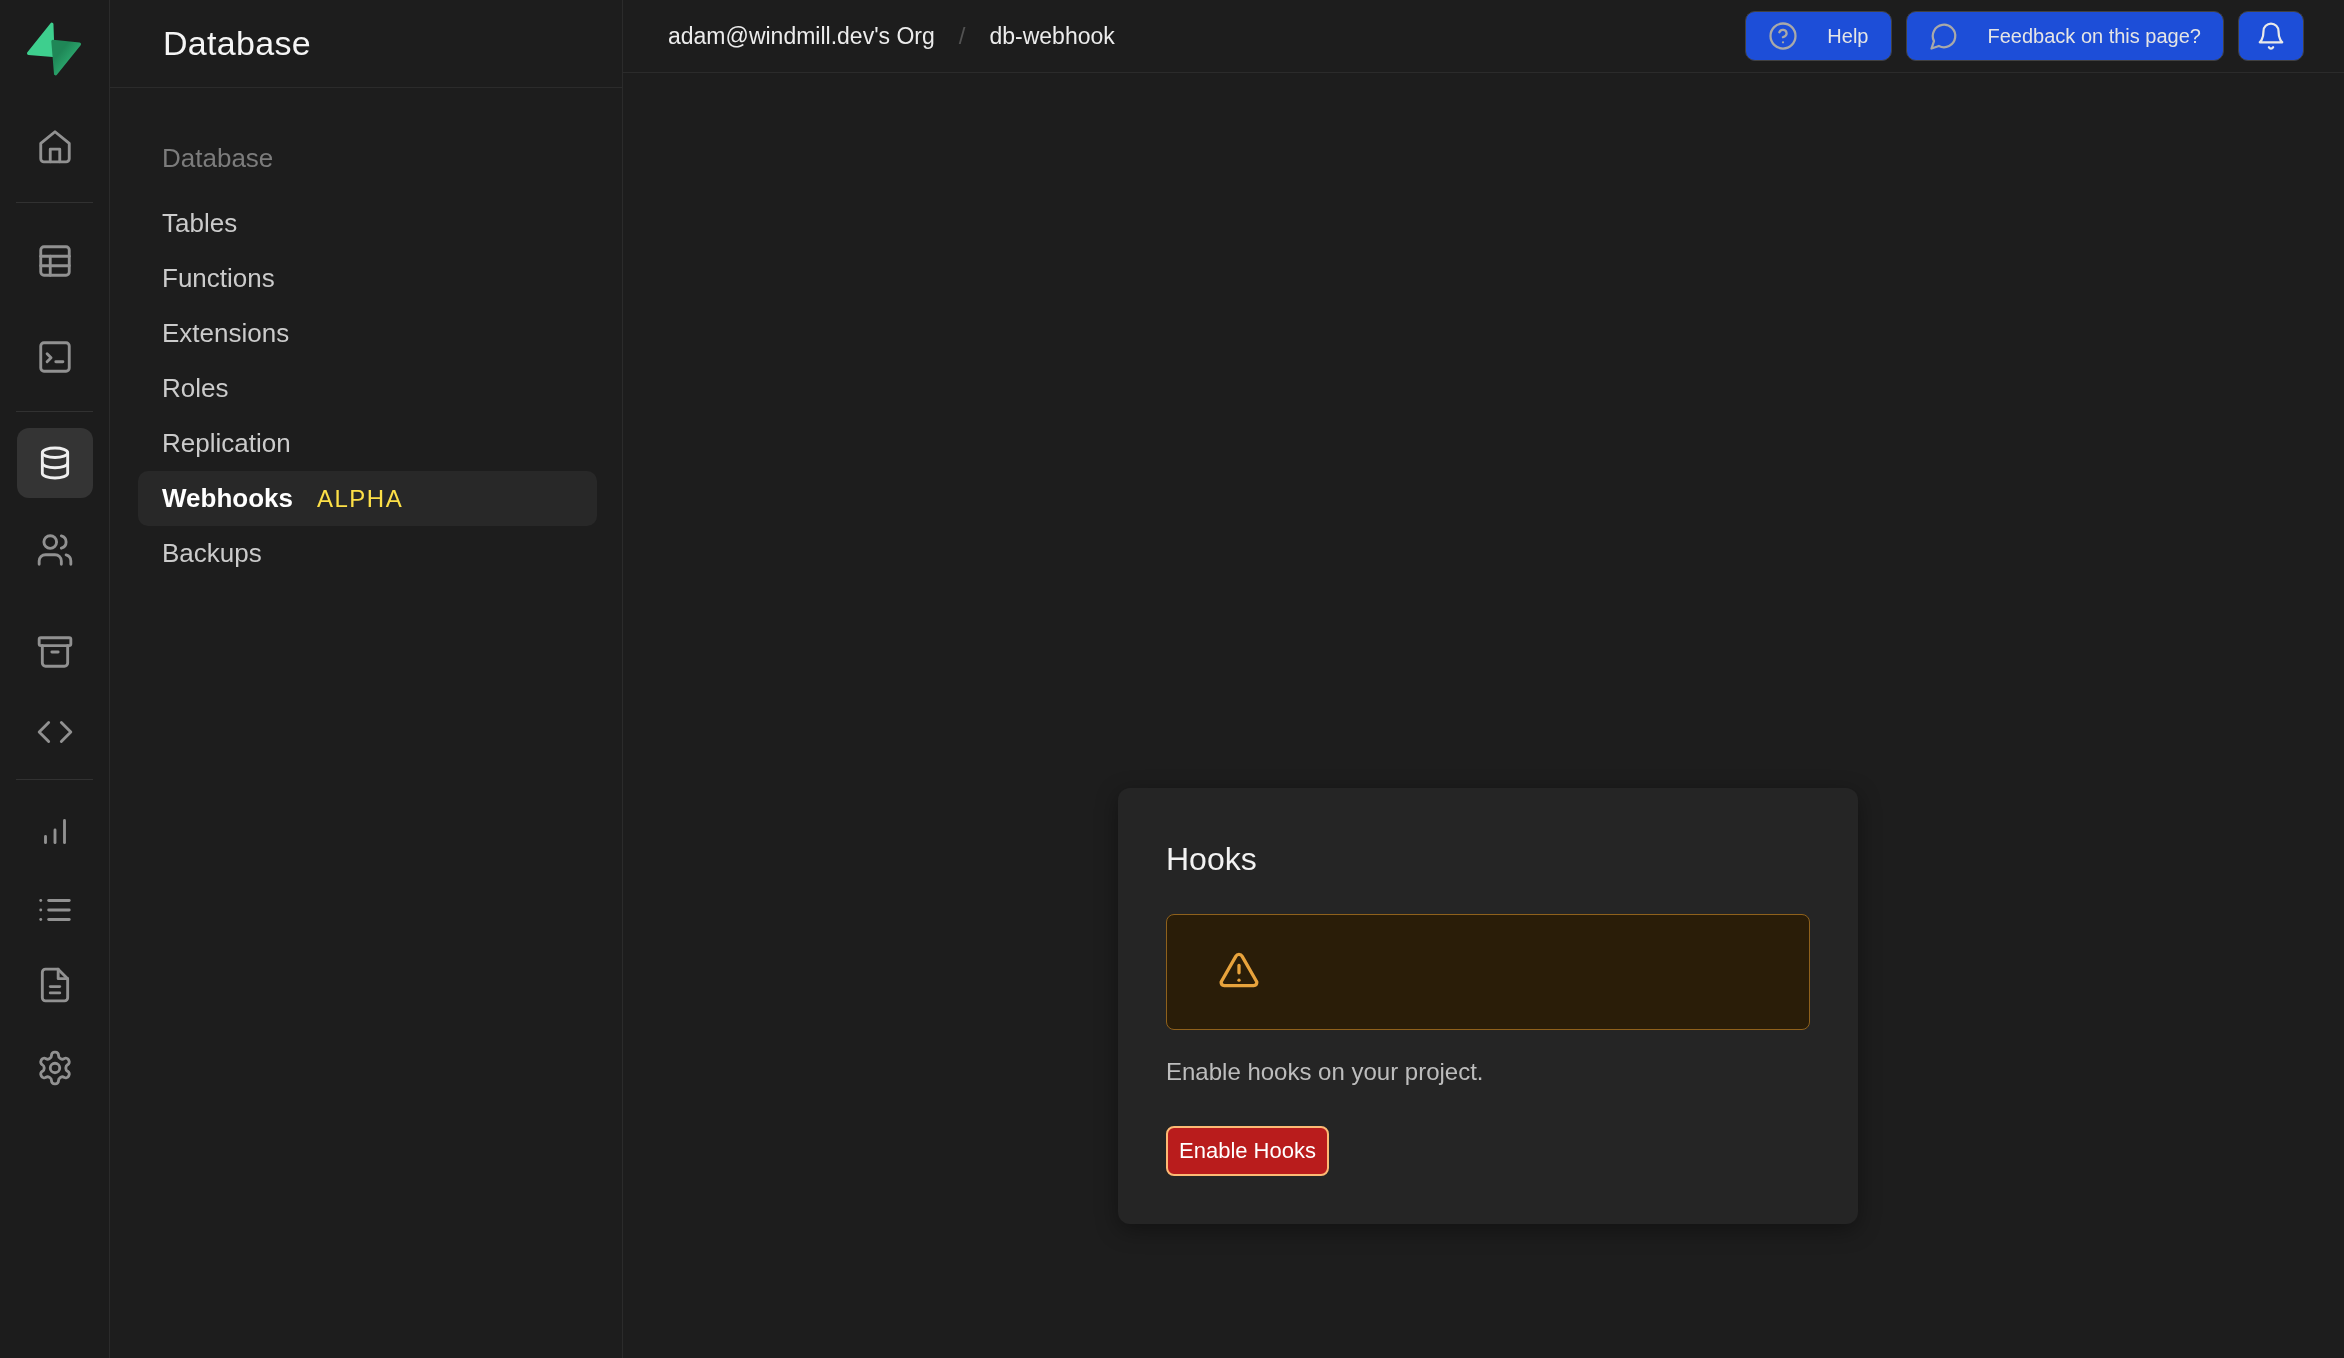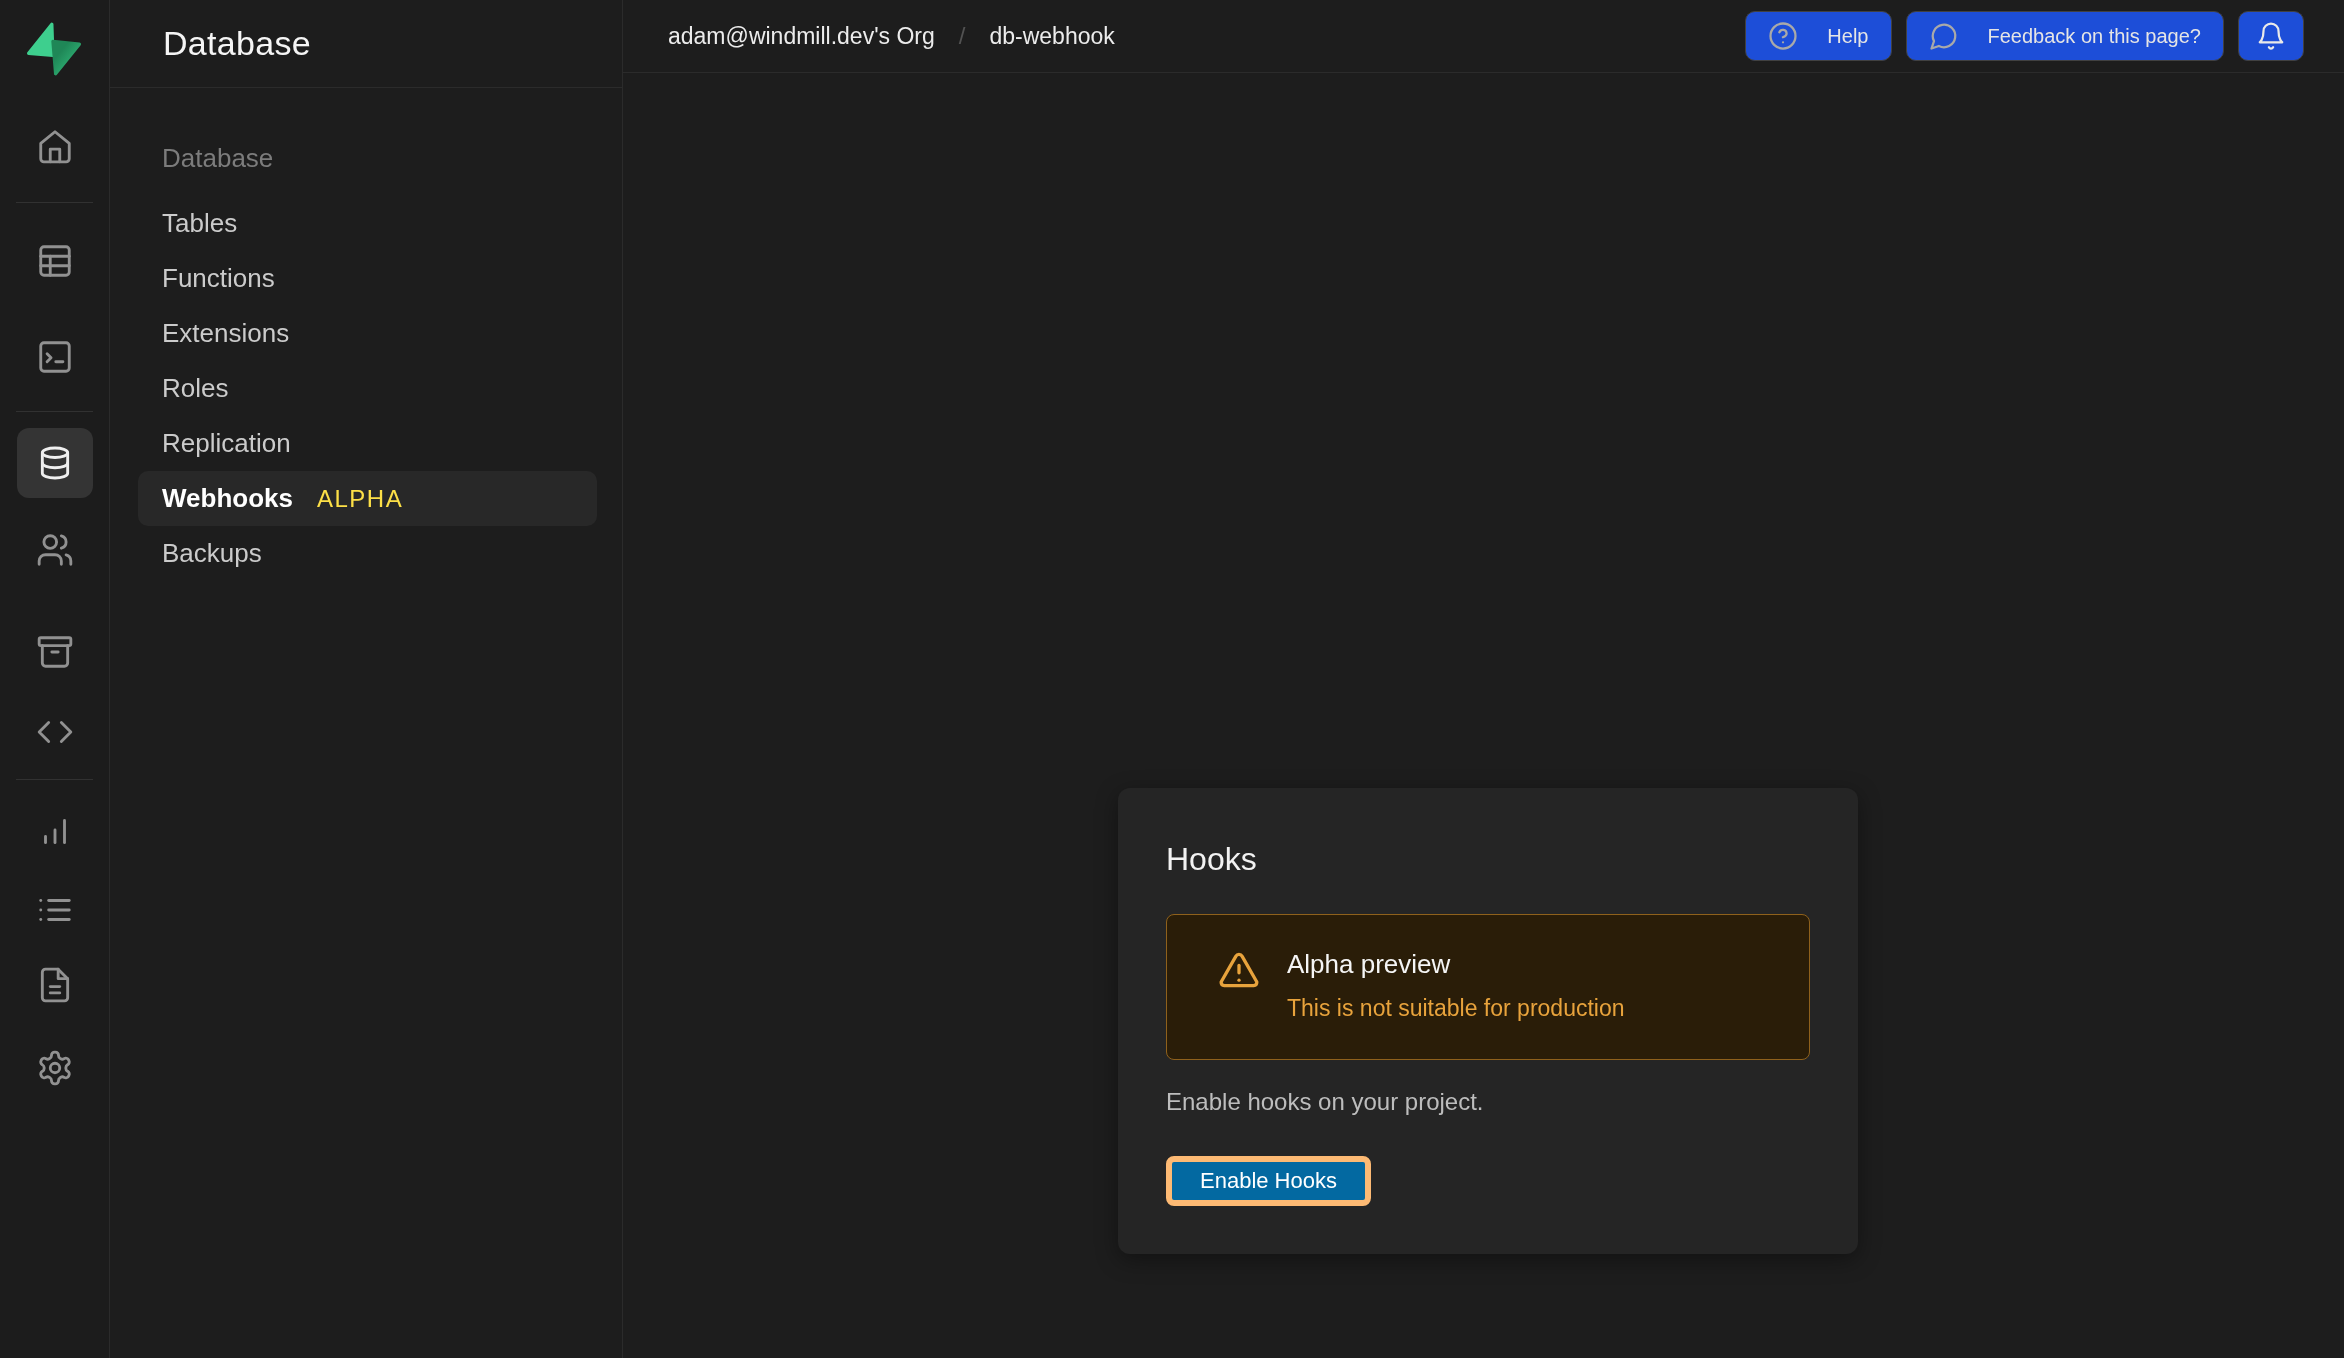--- a/index.html
+++ b/index.html
@@ -82,22 +82,22 @@
   .alert {
     display:flex; gap:26px;
     border:1px solid #8f611c; background:#2a1d08;
     border-radius:8px; padding:32px 36px 36px 50px;
   }
   .alert-icon { width:44px; height:44px; color:#e8a33c; flex-shrink:0; margin-top:2px; }
   .alert-title { font-size:26px; line-height:34px; color:#f5f5f5; }
   .alert-desc { font-size:23px; line-height:30px; color:#e8a33c; margin-top:12px; }
   .card-desc { font-size:24px; color:#bdbdbd; margin:28px 0 0; }
   .btn-green {
-    margin-top:40px; height:50px; padding:0 28px;
-    background:#0369a1; border:6px solid #fdba74; border-radius:8px;
+    margin-top:40px; height:50px; padding:0 11px;
+    background:#b91c1c; border:2px solid #fdba74; border-radius:8px;
     color:#ffffff; font-size:22px; cursor:pointer;
     display:inline-flex; align-items:center;
     font-family:"Liberation Sans", sans-serif;
   }
 </style>
 </head>
 <body>
 
 <div class="rail">
 
@@ -276,22 +276,18 @@
   <h2 class="card-title">Hooks</h2>
 
   <div class="alert">
     <span class="alert-icon">
       <svg viewBox="0 0 24 24" fill="none" stroke="currentColor" stroke-width="1.8" stroke-linecap="round" stroke-linejoin="round">
         <path d="m21.73 18-8-14a2 2 0 0 0-3.48 0l-8 14A2 2 0 0 0 4 20h16a2 2 0 0 0 1.73-2Z"></path>
         <path d="M12 9v4"></path>
           <path d="M12 17h.01"></path>
       </svg>
     </span>
-    <div>
-      <div class="alert-title">Alpha preview</div>
-      <div class="alert-desc">This is not suitable for production</div>
-    </div>
   </div>
 
   <p class="card-desc">Enable hooks on your project.</p>
 
   <button class="btn-green">Enable Hooks</button>
 </div>
 
 </body></html>

